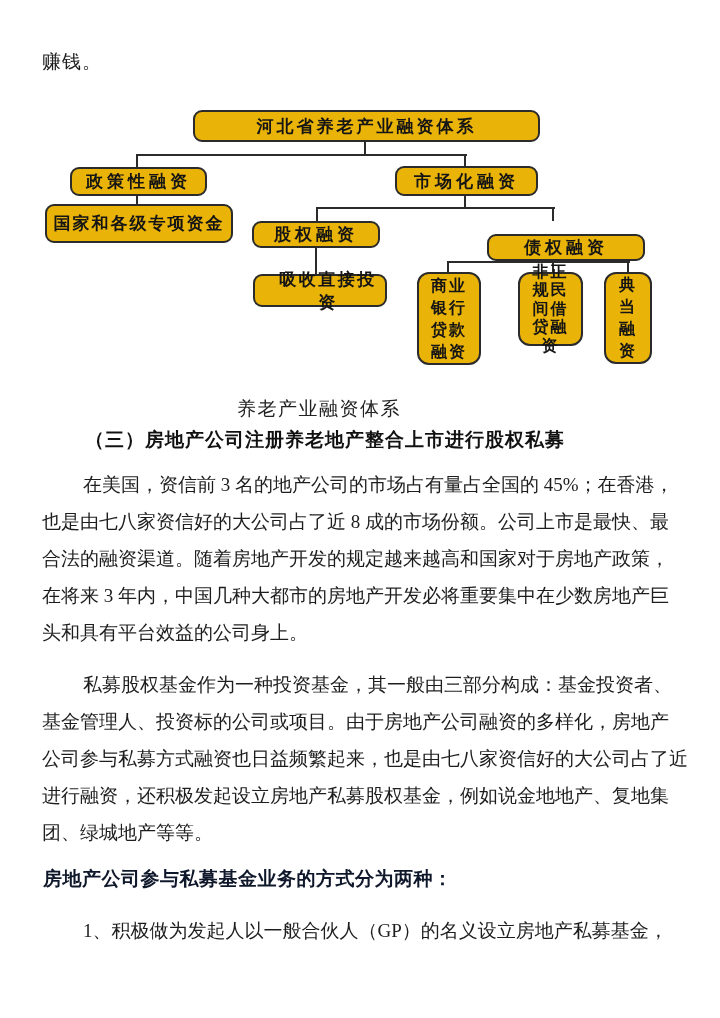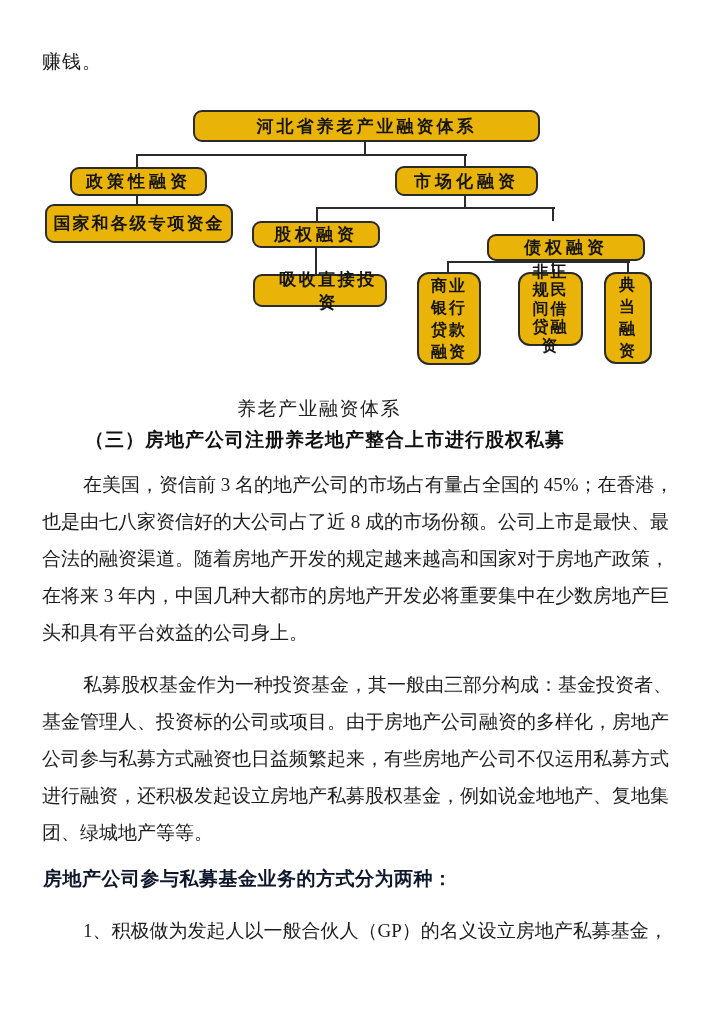--- a/index.html
+++ b/index.html
@@ -105,21 +105,21 @@
     <div class="pline indent">在美国，资信前 3 名的地产公司的市场占有量占全国的 45%；在香港，</div>
     <div class="pline">也是由七八家资信好的大公司占了近 8 成的市场份额。公司上市是最快、最</div>
     <div class="pline">合法的融资渠道。随着房地产开发的规定越来越高和国家对于房地产政策，</div>
     <div class="pline">在将来 3 年内，中国几种大都市的房地产开发必将重要集中在少数房地产巨</div>
     <div class="pline">头和具有平台效益的公司身上。</div>
   </div>
 
   <div class="para" style="top:666px;">
     <div class="pline indent">私募股权基金作为一种投资基金，其一般由三部分构成：基金投资者、</div>
     <div class="pline">基金管理人、投资标的公司或项目。由于房地产公司融资的多样化，房地产</div>
-    <div class="pline">公司参与私募方式融资也日益频繁起来，有些房地产公司不仅运用私募方式</div>
+    <div class="pline">公司参与私募方式融资也日益频繁起来，也是由七八家资信好的大公司占了近</div>
     <div class="pline">进行融资，还积极发起设立房地产私募股权基金，例如说金地地产、复地集</div>
     <div class="pline">团、绿城地产等等。</div>
   </div>
 
   <div class="abs boldline">房地产公司参与私募基金业务的方式分为两种：</div>
 
   <div class="abs numline">1、积极做为发起人以一般合伙人（GP）的名义设立房地产私募基金，</div>
 
 </div>
 

